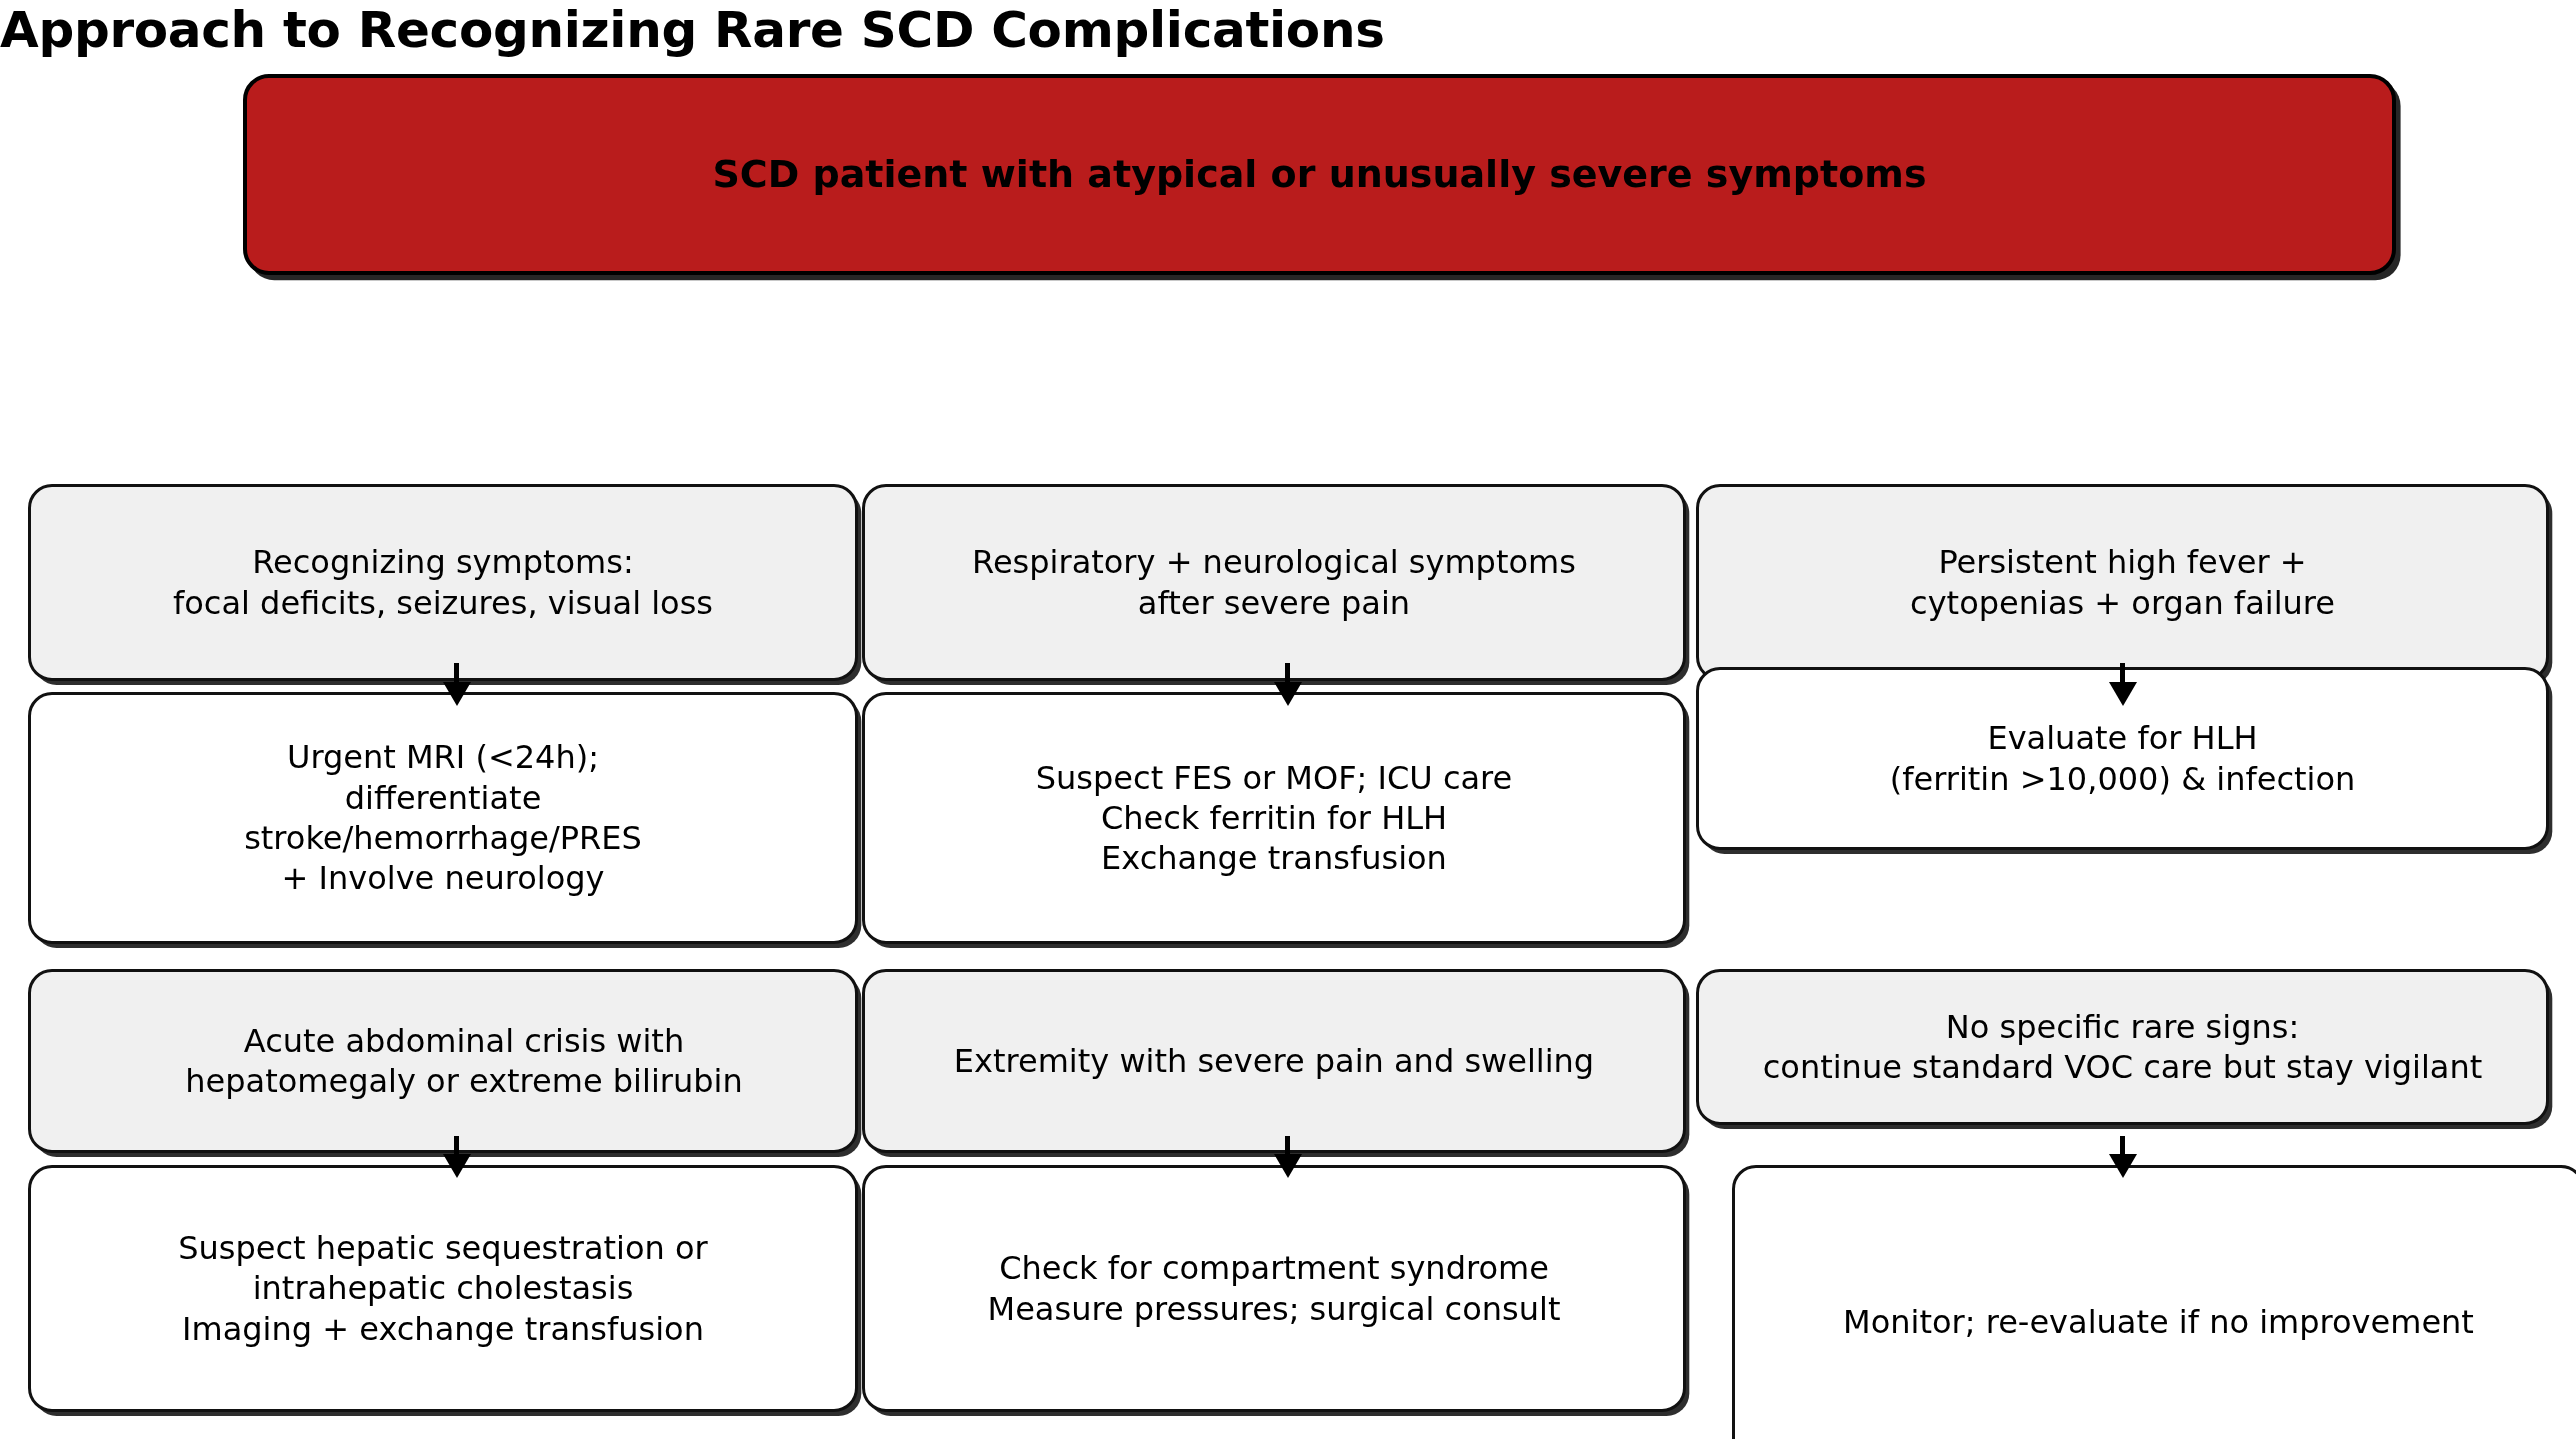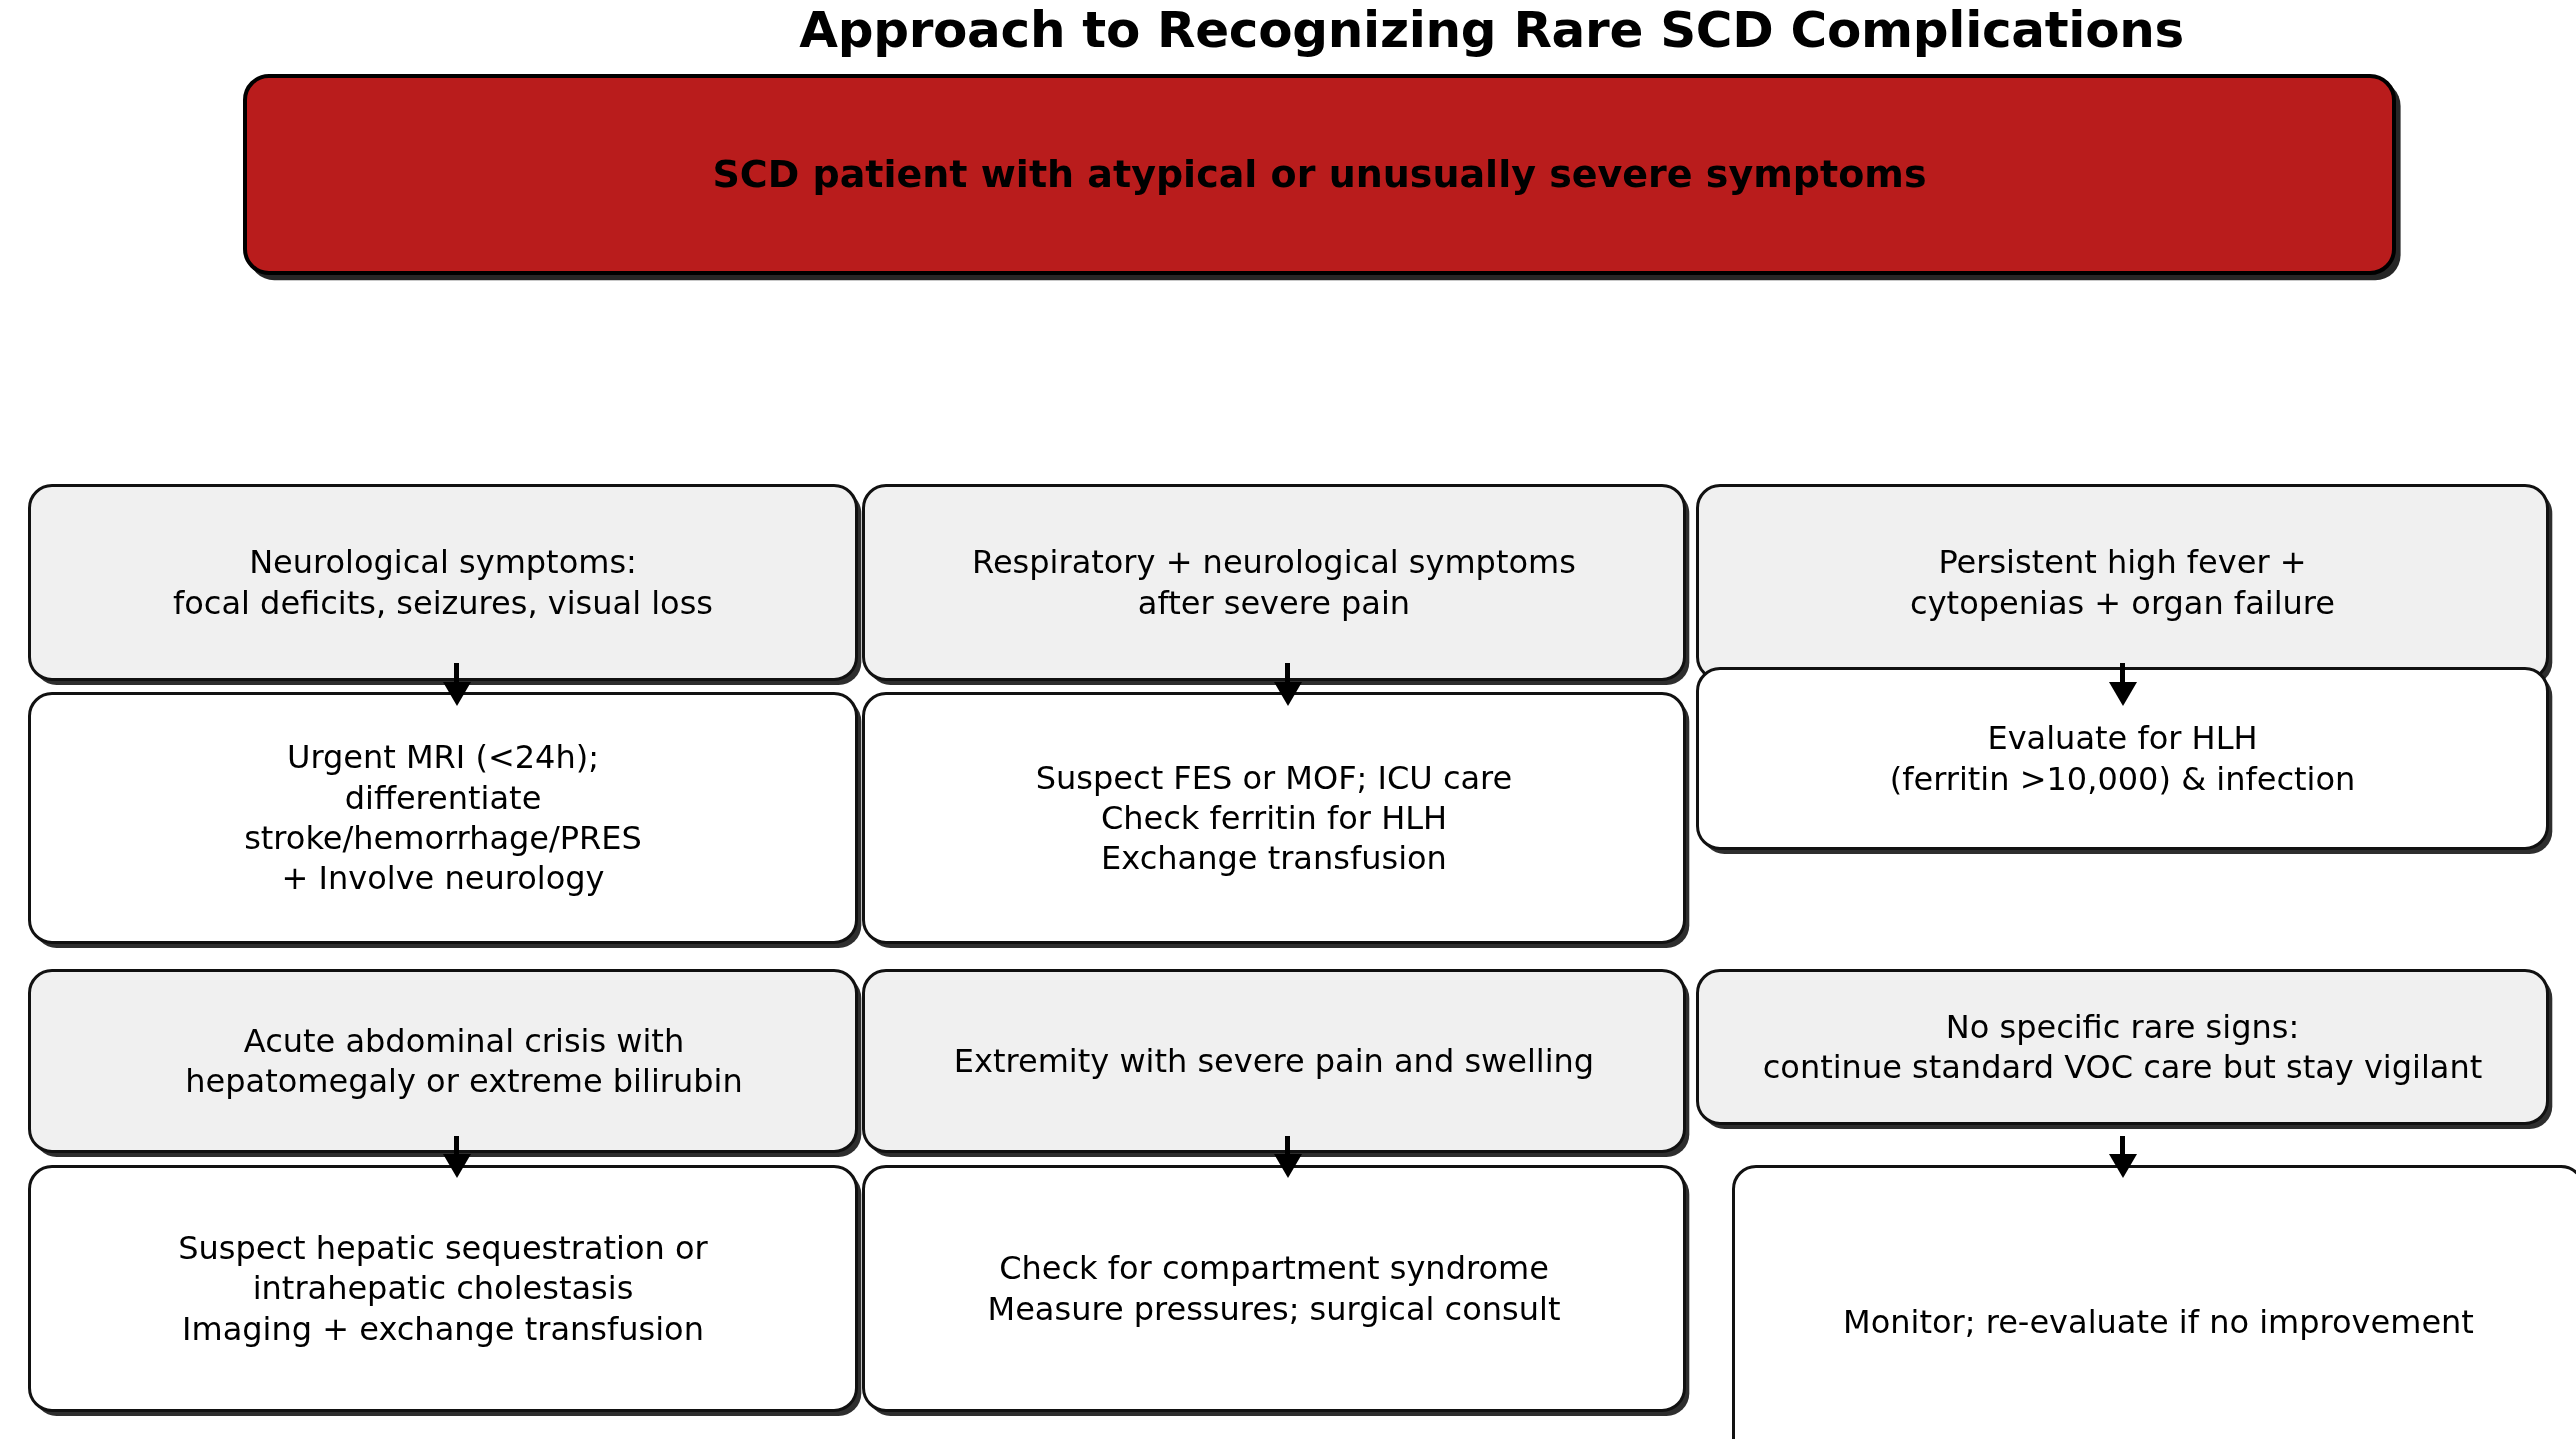--- a/index.html
+++ b/index.html
@@ -21,21 +21,21 @@
     width: 2576px;
     height: 1439px;
   }
 
   
   .title {
     position: absolute;
     left: 0;
     top: 5.3px;
     width: 2184px;
-    text-align: right;
+    text-align: left;
     font-size: 50px;
     font-weight: bold;
     color: #000000;
     letter-spacing: -0.3px;
     line-height: 1.0;
     white-space: nowrap;
   }
 
   
   .root-node {
@@ -111,21 +111,21 @@
 
 <div id="canvas">
 
   <div class="title">Approach to Recognizing Rare SCD Complications</div>
 
   <div class="root-node">
     <div class="root-label">SCD patient with atypical or unusually severe symptoms</div>
   </div>
 
   <div class="node cond" style="left:28px; top:484px; width:830px; height:197px;">
-    <div class="node-label">Neurological symptoms:
+    <div class="node-label">Recognizing symptoms:
 focal deficits, seizures, visual loss</div>
   </div>
   <div class="arrow-stem" style="left:454px; top:663px; height:25px;"></div>
   <div class="arrow" style="left:443px; top:682px;"></div>
   <div class="node act" style="left:28px; top:692px; width:830px; height:252px;">
     <div class="node-label">Urgent MRI (&lt;24h);
 differentiate
 stroke/hemorrhage/PRES
 + Involve neurology</div>
   </div>

